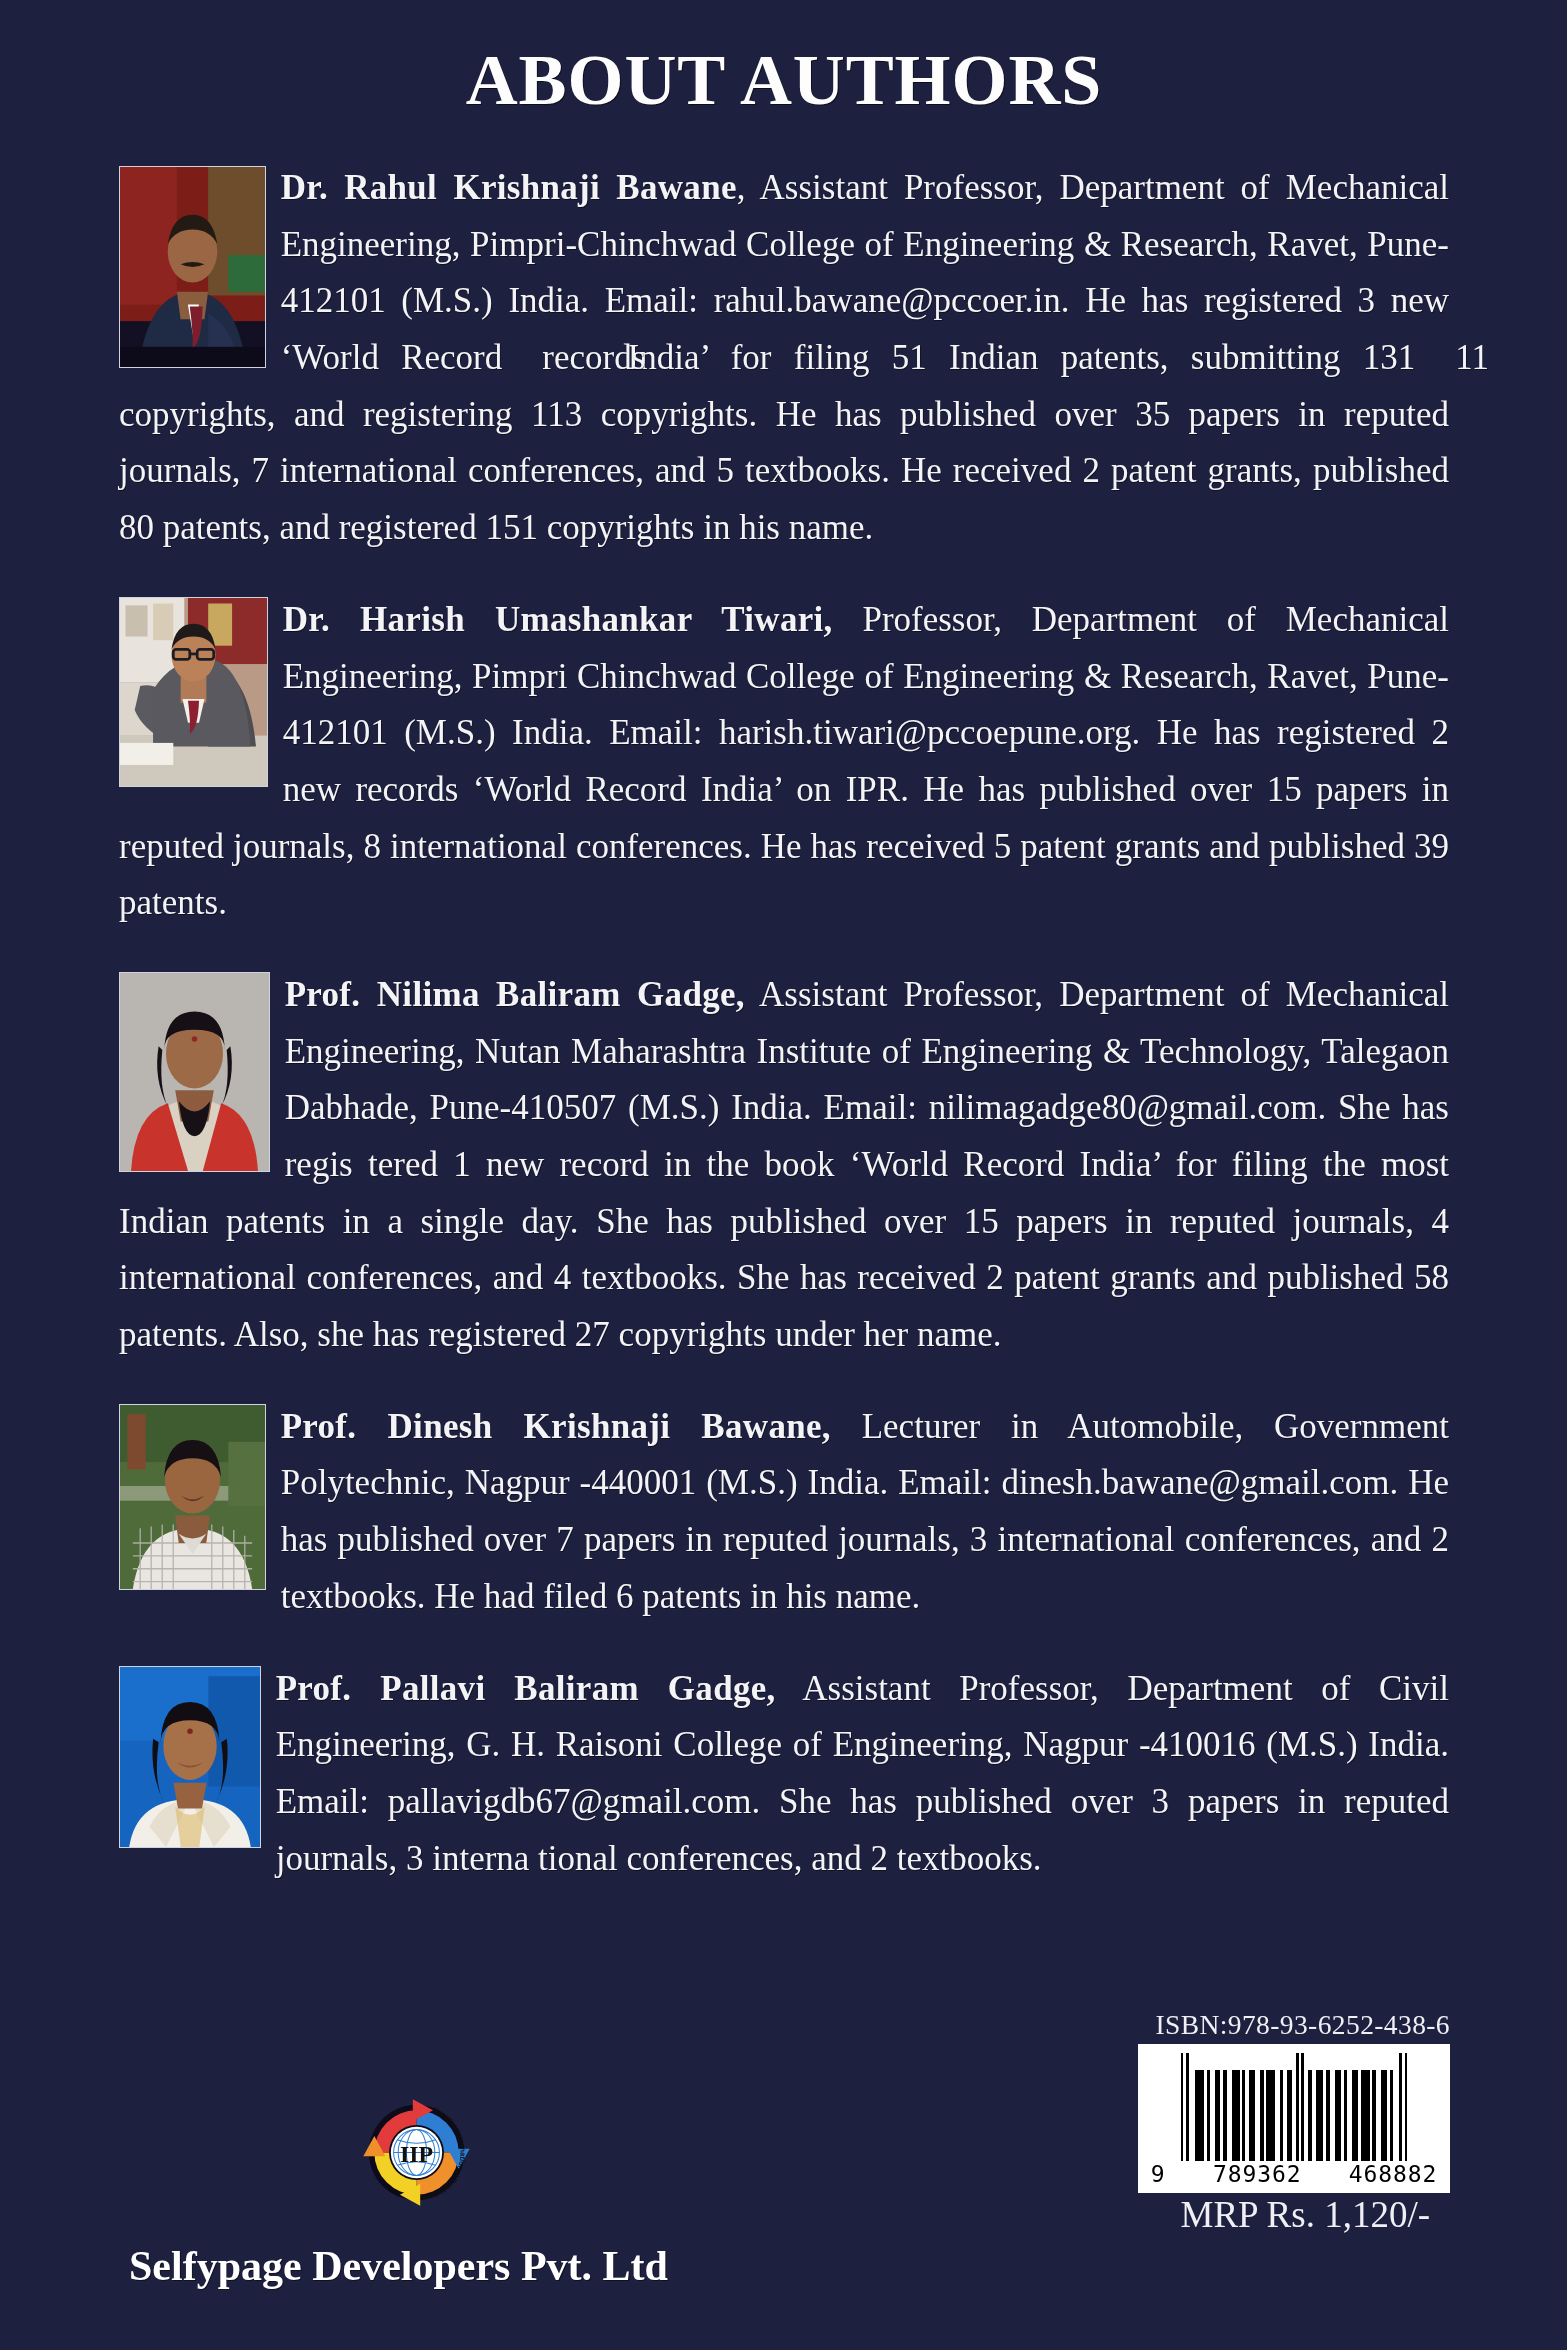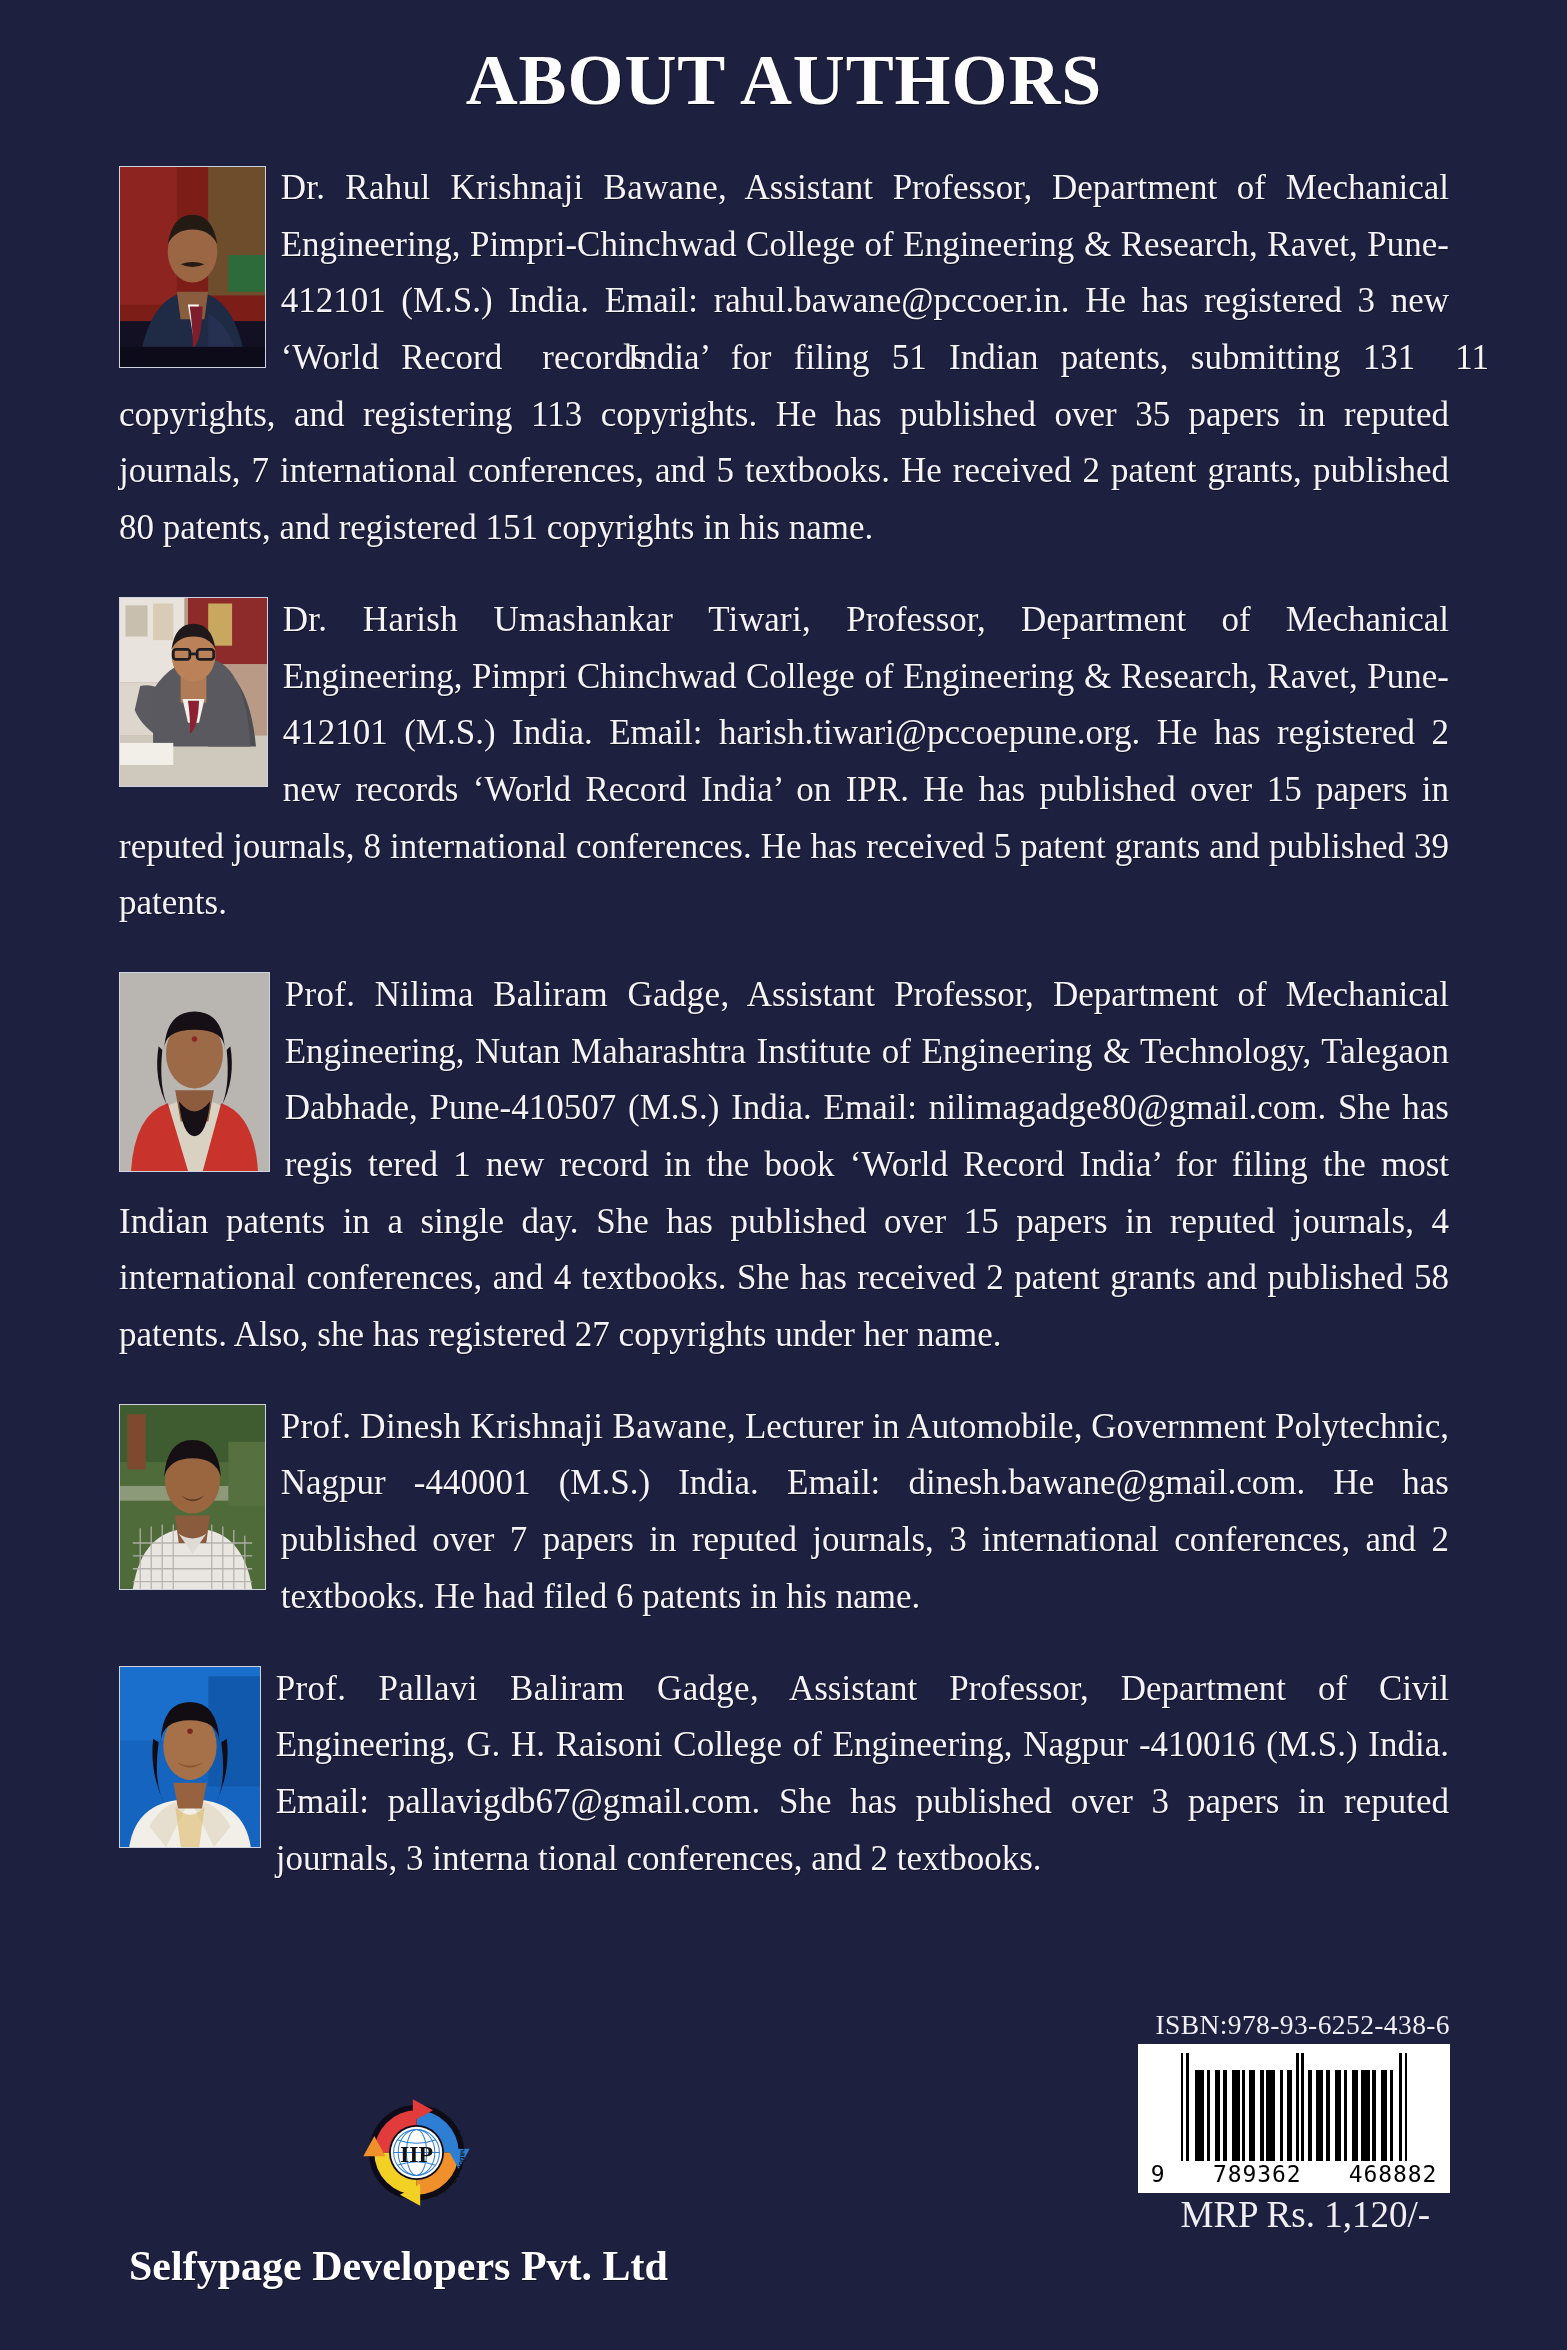--- a/index.html
+++ b/index.html
@@ -43,21 +43,21 @@
   .author-body {
     font-size: 35px;
     line-height: 1.62;
     text-align: justify;
     text-justify: inter-word;
     color: #f4f4f6;
     text-shadow: 0.7px 0.7px 0 rgba(0,0,0,.5);
     hyphens: none;
   }
   .author-body .nm {
-    font-weight: normal;
+    font-weight: bold;
     letter-spacing: 0.3px;
   }
   .photo {
     float: left;
     width: 147px;
     height: 197px;
     margin: 5.5px 14.7px 0 0;
     border: 0.9px solid #cfd3e0;
     background: #555;
     position: relative;

